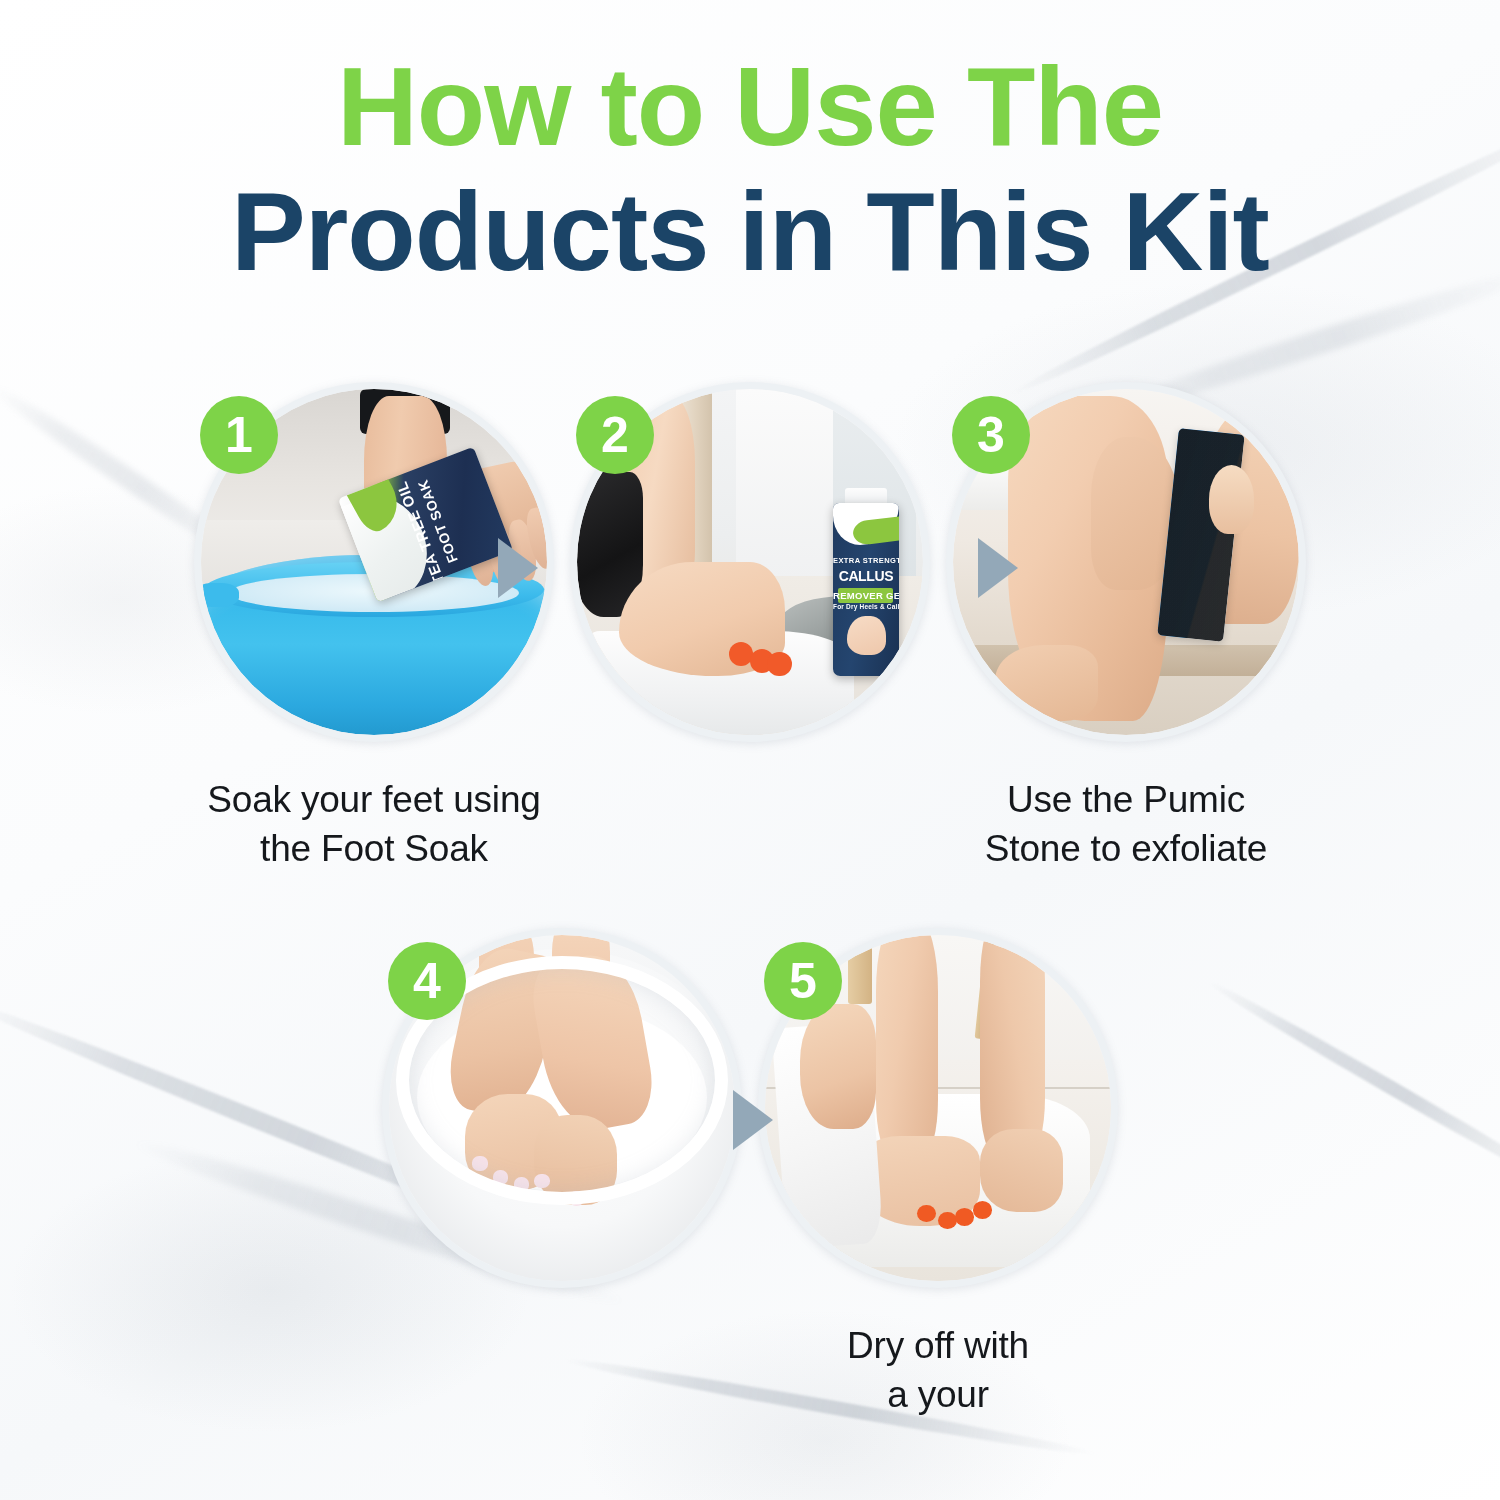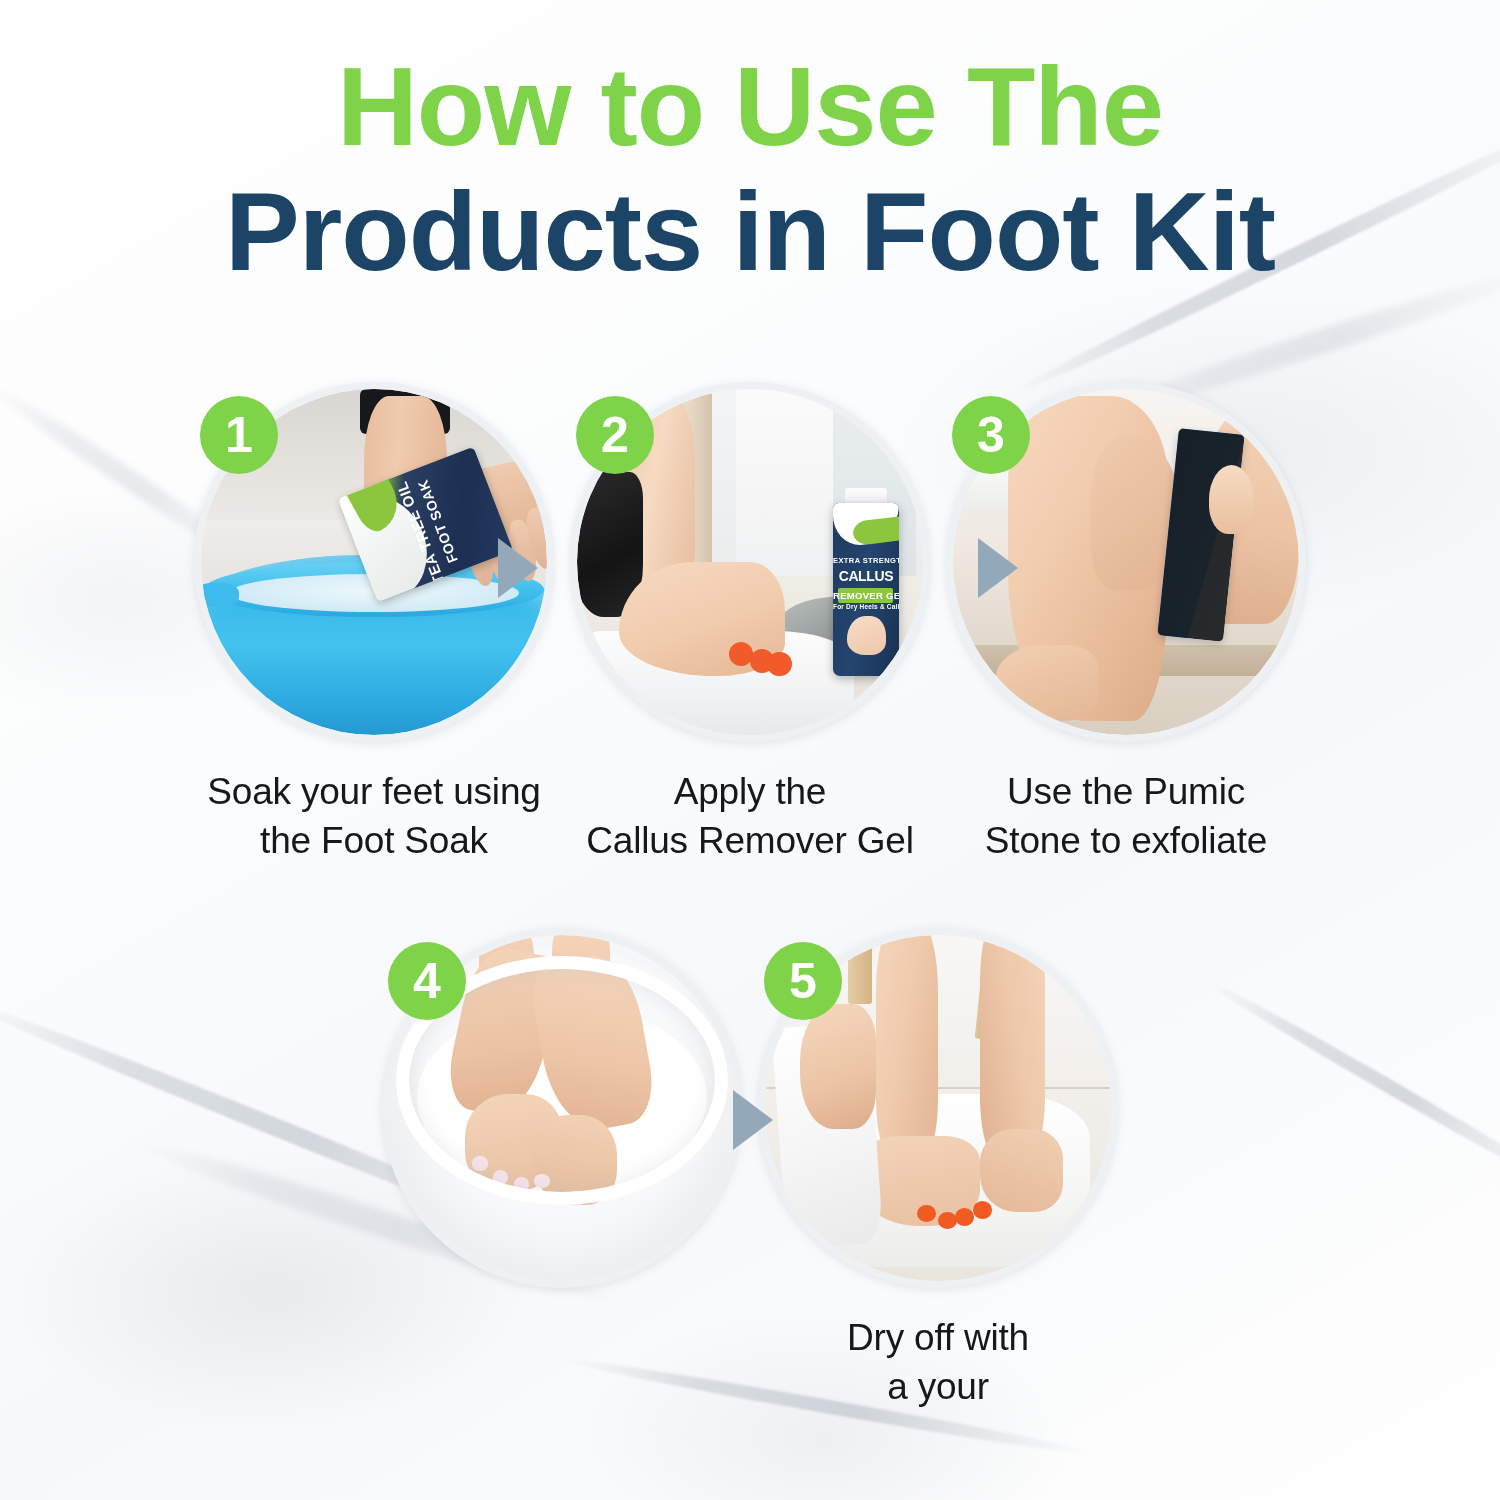--- a/index.html
+++ b/index.html
@@ -116,21 +116,21 @@
     font-weight: 800;
     display: flex;
     align-items: center;
     justify-content: center;
     z-index: 6;
     line-height: 1;
   }
 
   
   .caption {
-    margin-top: 26px;
+    margin-top: 34px;
     text-align: center;
     font-size: 37px;
     line-height: 1.32;
     color: #15181c;
     font-weight: 400;
     white-space: pre-line;
     letter-spacing: -0.2px;
   }
 
   
@@ -476,21 +476,21 @@
   <div class="vein" style="left:-60px; top:1120px; width:680px; height:18px; transform:rotate(22deg);"></div>
   <div class="vein soft" style="left:120px; top:1210px; width:520px; height:26px; transform:rotate(18deg);"></div>
   <div class="vein" style="left:980px; top:250px; width:620px; height:16px; transform:rotate(-26deg);"></div>
   <div class="vein soft" style="left:1090px; top:330px; width:460px; height:24px; transform:rotate(-18deg);"></div>
   <div class="vein" style="left:560px; top:1400px; width:540px; height:14px; transform:rotate(10deg);"></div>
   <div class="vein soft" style="left:-40px; top:470px; width:340px; height:20px; transform:rotate(34deg);"></div>
   <div class="vein" style="left:1180px; top:1080px; width:420px; height:14px; transform:rotate(30deg);"></div>
 
   <div id="title-block">
     <div class="title-line" id="title-line-1">How to Use The</div>
-    <div class="title-line" id="title-line-2">Products in Foot Kit</div>
+    <div class="title-line" id="title-line-2">Products in This Kit</div>
   </div>
 
   <div class="row" id="row-top">
 
     <div class="step">
       <div class="photo-wrap">
         <div class="photo">
           <div class="photo-inner">
             <div class="s1-bg"></div>
             <div class="s1-counter"></div>
@@ -545,22 +545,20 @@
               <div class="s2-bl s2-bl-lg">CALLUS</div>
               <div class="s2-bl-green-bar"></div>
               <div class="s2-bl s2-bl-md">REMOVER GEL</div>
               <div class="s2-bl s2-bl-sub">For Dry Heels &amp; Calluses</div>
               <div class="s2-bottle-feet"></div>
             </div>
           </div>
         </div>
         <div class="badge">2</div>
       </div>
-      <div class="caption">Apply the
-Callus Remover Gel</div>
     </div>
 
     <div class="step">
       <div class="photo-wrap">
         <div class="photo">
           <div class="photo-inner">
             <div class="s3-bg"></div>
             <div class="s3-shelf"></div>
             <div class="s3-band"></div>
             <div class="s3-foot"></div>

